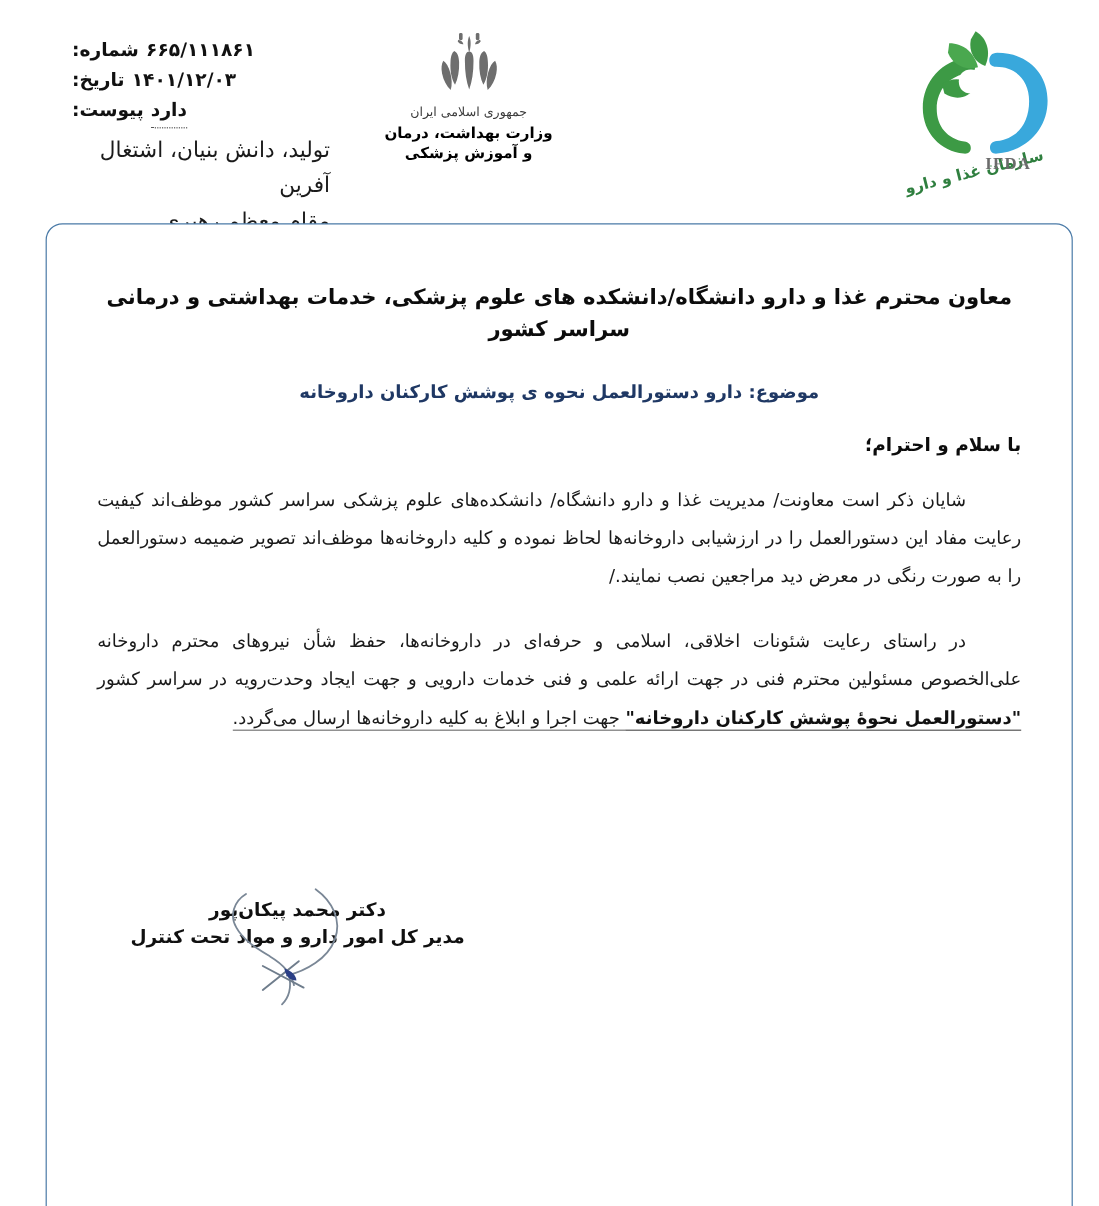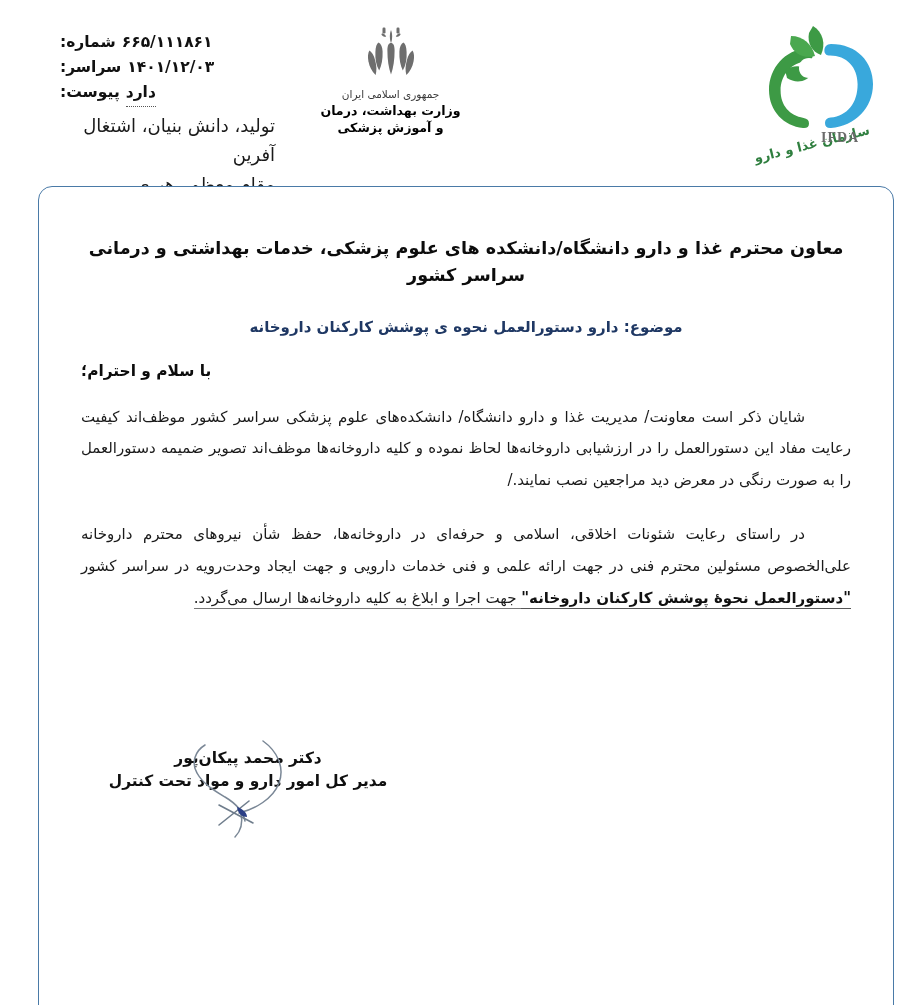--- a/index.html
+++ b/index.html
@@ -144,21 +144,21 @@
     font-size: 15px;
     font-weight: bold;
     text-align: center;
     color: #1f3864;
     margin-top: 28px;
     letter-spacing: -0.1px;
   }
   .greeting {
     font-size: 15.4px;
     font-weight: bold;
-    text-align: left;
+    text-align: right;
     margin-top: 26px;
     color: #0c0c0c;
   }
 
   .para {
     font-size: 15px;
     line-height: 2.12;
     text-align: justify;
     text-align-last: right;
     color: #1a1a1a;
@@ -215,21 +215,21 @@
 <body>
 
 <div class="letterhead">
 
   <div class="meta-block">
     <div class="meta-row">
       <span class="meta-label">شماره:</span>
       <span class="meta-value">۶۶۵/۱۱۱۸۶۱</span>
     </div>
     <div class="meta-row">
-      <span class="meta-label">سراسر:</span>
+      <span class="meta-label">تاریخ:</span>
       <span class="meta-value">۱۴۰۱/۱۲/۰۳</span>
     </div>
     <div class="meta-row">
       <span class="meta-label">پیوست:</span>
       <span class="meta-value dotted">دارد</span>
     </div>
     <div class="meta-slogan">
       <div>تولید، دانش بنیان، اشتغال آفرین</div>
       <div>مقام معظم رهبری</div>
     </div>

